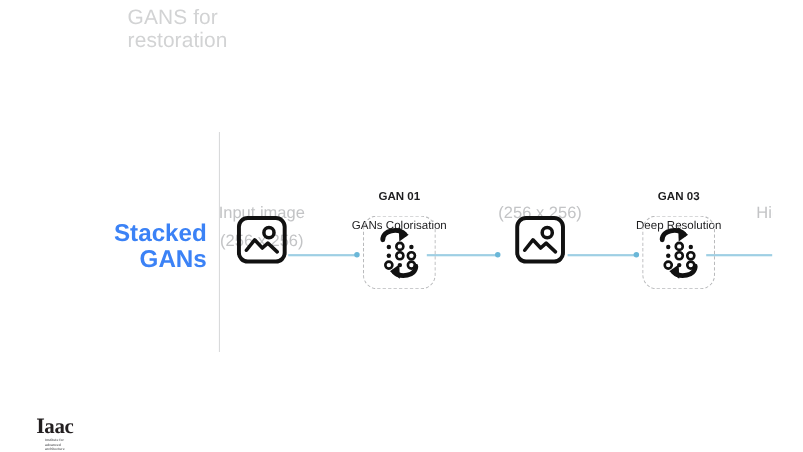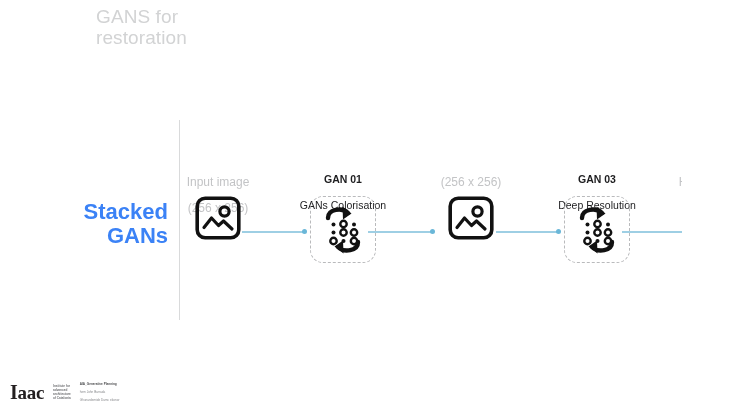--- a/index.html
+++ b/index.html
@@ -10,20 +10,21 @@
   body {
     font-family: "Liberation Sans", sans-serif;
     -webkit-font-smoothing: antialiased;
   }
   #slide {
     position: relative;
     width: 682px;
     height: 411px;
     background: #ffffff;
     overflow: hidden;
+    margin-left: 20px;
   }
 
   
   #slide-title {
     position: absolute;
     left: 96px;
     top: 6px;
     width: 230px;
     font-size: 19px;
     line-height: 21px;
@@ -77,25 +78,25 @@
     left: 0;
     width: 130px;
     text-align: center;
     white-space: pre-line;
   }
   .node-caption .cap-l1 { display: block; }
   .node-caption .cap-l2 { display: block; }
 
   
   .node-img .node-caption {
-    font-size: 12px;
+    font-size: 15px;
     line-height: 13px;
     color: #c3c4c6;
     font-weight: 400;
-    top: 13px;
+    top: 24px;
   }
 
   
   .node-gan .node-caption {
     font-size: 10.5px;
     line-height: 13px;
     color: #1d1d1f;
     top: 10px;
   }
   .node-gan .cap-l1 { font-weight: 700; }
@@ -149,20 +150,21 @@
   }
 
   
   #footer {
     position: absolute;
     left: 10px;
     bottom: 6px;
     height: 26px;
     display: flex;
     align-items: center;
+    flex-direction: column;
   }
   #iaac-logo {
     font-family: "Liberation Serif", serif;
     font-size: 19px;
     font-weight: 700;
     color: #231f20;
     letter-spacing: -0.3px;
     line-height: 19px;
     margin-right: 9px;
   }

